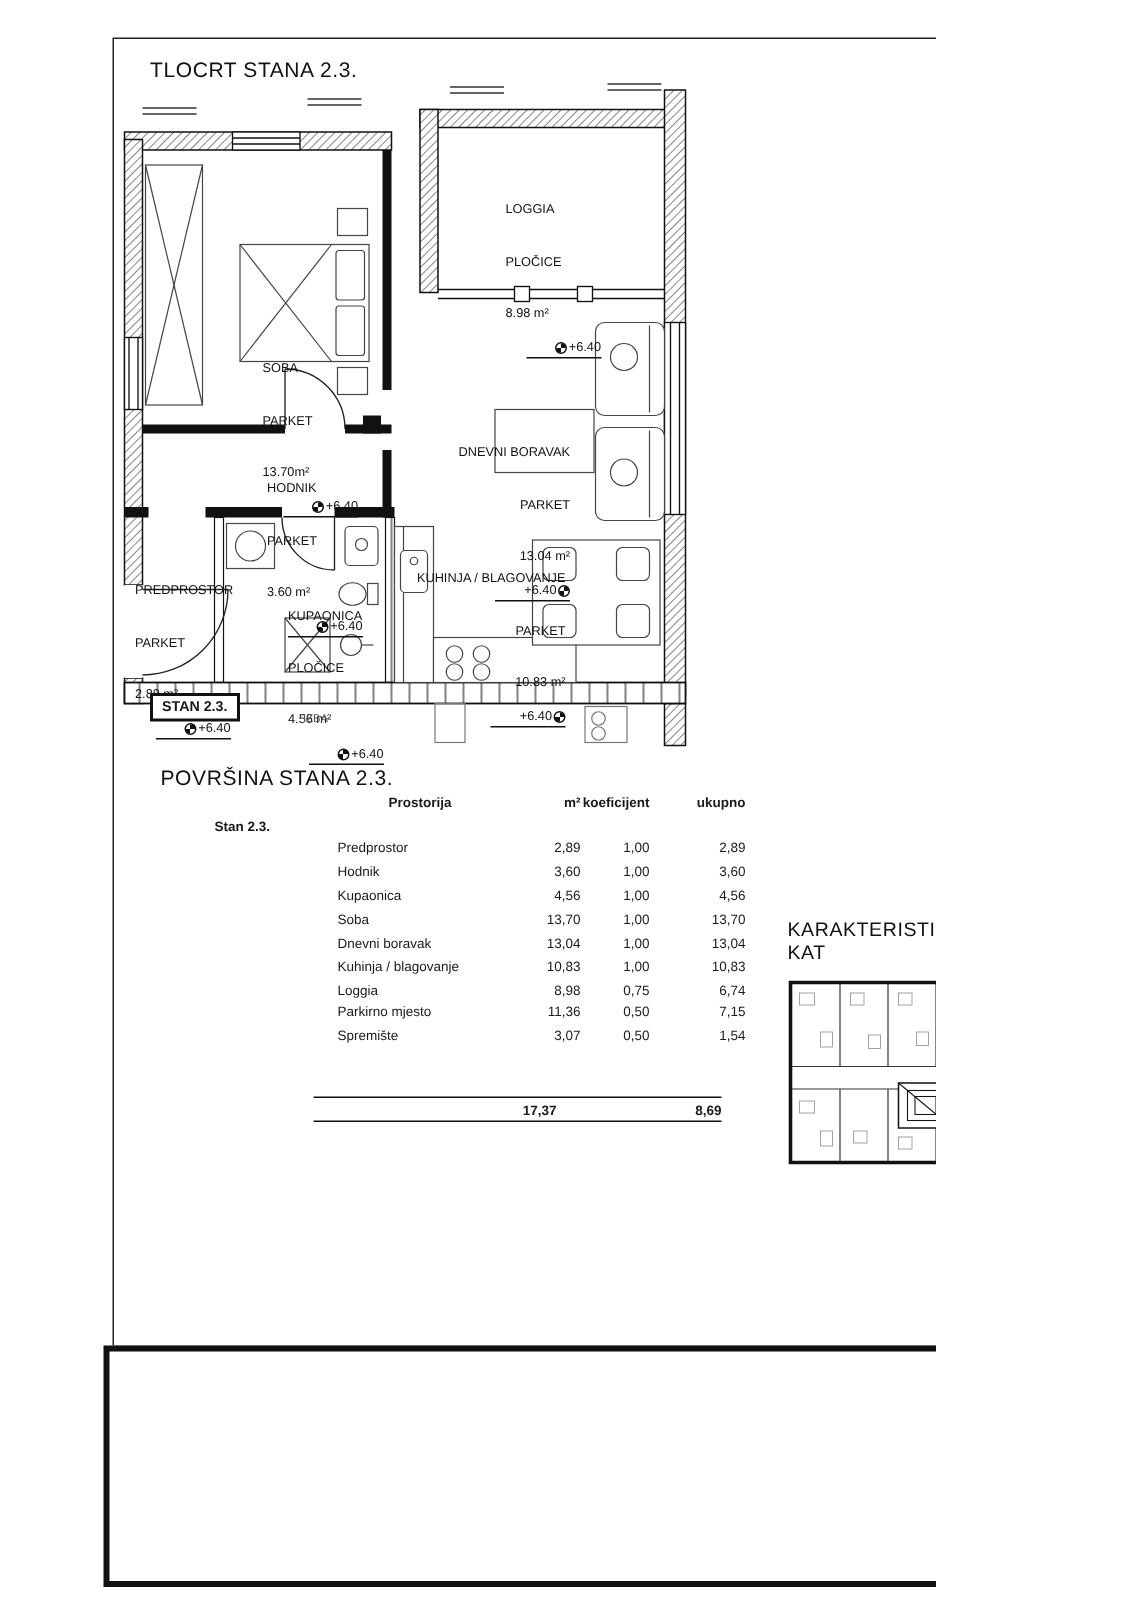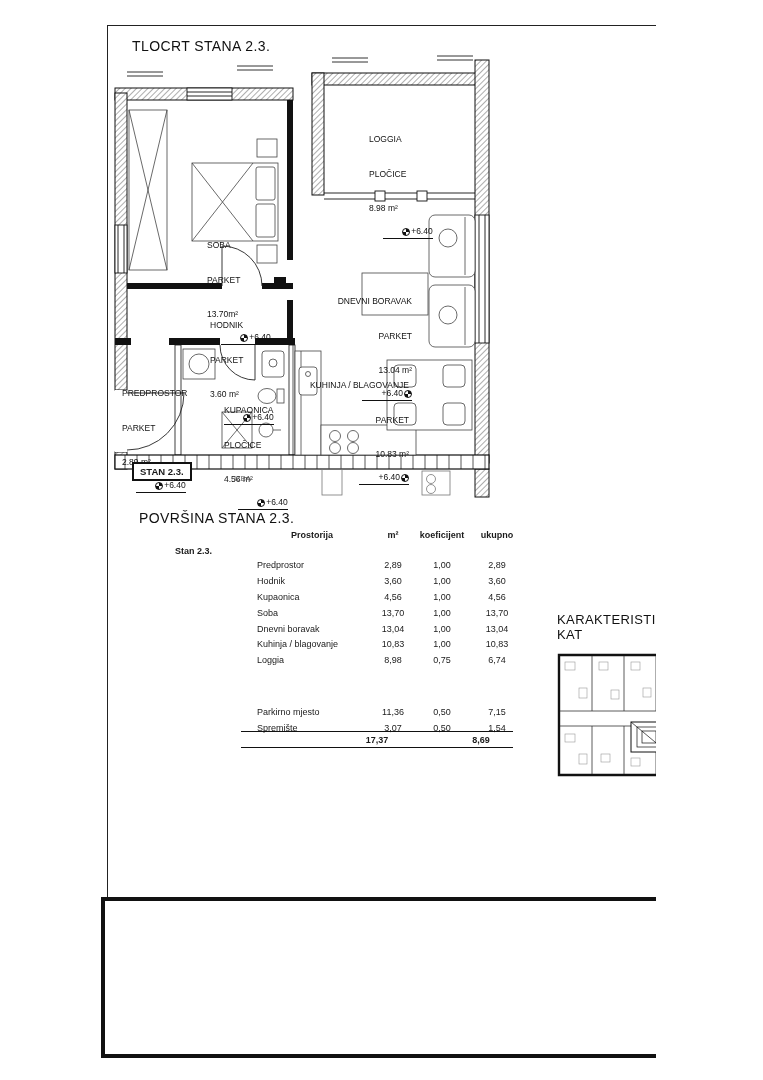--- a/index.html
+++ b/index.html
@@ -1,17 +1,17 @@
 <!DOCTYPE html>
 <html><head>
 <meta charset="utf-8">
 <style>
   html,body{margin:0;padding:0;background:#ffffff;}
   .page{position:relative;width:624px;height:1080px;background:#fff;overflow:hidden;
-        font-family:"Liberation Sans", sans-serif;color:#1a1a1a;margin-left:32px;}
+        font-family:"Liberation Sans", sans-serif;color:#1a1a1a;}
   .thin-border{position:absolute;left:75px;top:25px;width:672px;height:873px;
         border:1.4px solid #222;box-sizing:border-box;}
   .thick-box{position:absolute;left:69px;top:897px;width:701px;height:161px;
         border:4px solid #111;box-sizing:border-box;background:#fff;}
   .title{position:absolute;font-size:14px;letter-spacing:.4px;color:#111;}
   #plan-title{left:100px;top:38px;}
   #table-title{left:107px;top:510px;text-align:center;}
   #keyplan-title{left:525px;top:612px;font-size:13px;}
   .plan-wrap{position:absolute;left:75px;top:55px;width:430px;height:445px;}
   .plan-wrap svg{position:absolute;left:0;top:0;}
@@ -21,25 +21,25 @@
   .lvl-sym{display:inline-block;width:8px;height:8px;border-radius:50%;border:1px solid #111;box-sizing:border-box;
         background:conic-gradient(#111 0 25%, #fff 0 50%, #111 0 75%, #fff 0);}
   .stan-box{position:absolute;left:25px;top:407px;border:2px solid #111;background:#fff;
         font-size:9.5px;font-weight:bold;padding:2px 6px;}
   .izba{position:absolute;left:127px;top:419px;font-size:7.5px;color:#555;}
   
   .thead,.trow,.tsub{display:grid;grid-template-columns:110px 52px 46px 64px;width:272px;
         font-size:9px;align-items:center;box-sizing:border-box;}
   .thead{position:absolute;left:225px;top:530px;font-weight:bold;}
   .thead .c1{text-align:center;}
-  .c2,.c3,.c4{text-align:center;}
+  .c2,.c3,.c4{text-align:right;}
   .group-label{position:absolute;left:143px;top:546px;font-size:9px;font-weight:bold;}
   .tbody{position:absolute;left:225px;top:557px;}
   .trow{height:15.9px;}
-  .tbody2{position:absolute;left:225px;top:704px;}
+  .tbody2{position:absolute;left:225px;top:666px;}
   .tsub{height:17px;border-top:1.6px solid #111;border-bottom:1.6px solid #111;font-weight:bold;}
   .sub1{position:absolute;left:225px;top:668px;}
   .sub2{position:absolute;left:209px;top:731px;}
   .grand{position:absolute;left:78px;top:759px;width:419px;height:17px;
         border-top:4px double #111;border-bottom:4px double #111;box-sizing:content-box;
         font-size:9px;font-weight:bold;}
   .grand .lbl{position:absolute;left:64px;top:4px;}
   .grand .gm2{position:absolute;right:110px;top:4px;}
   .grand .gtot{position:absolute;right:2px;top:4px;}
   .keyplan{position:absolute;left:521px;top:650px;}

